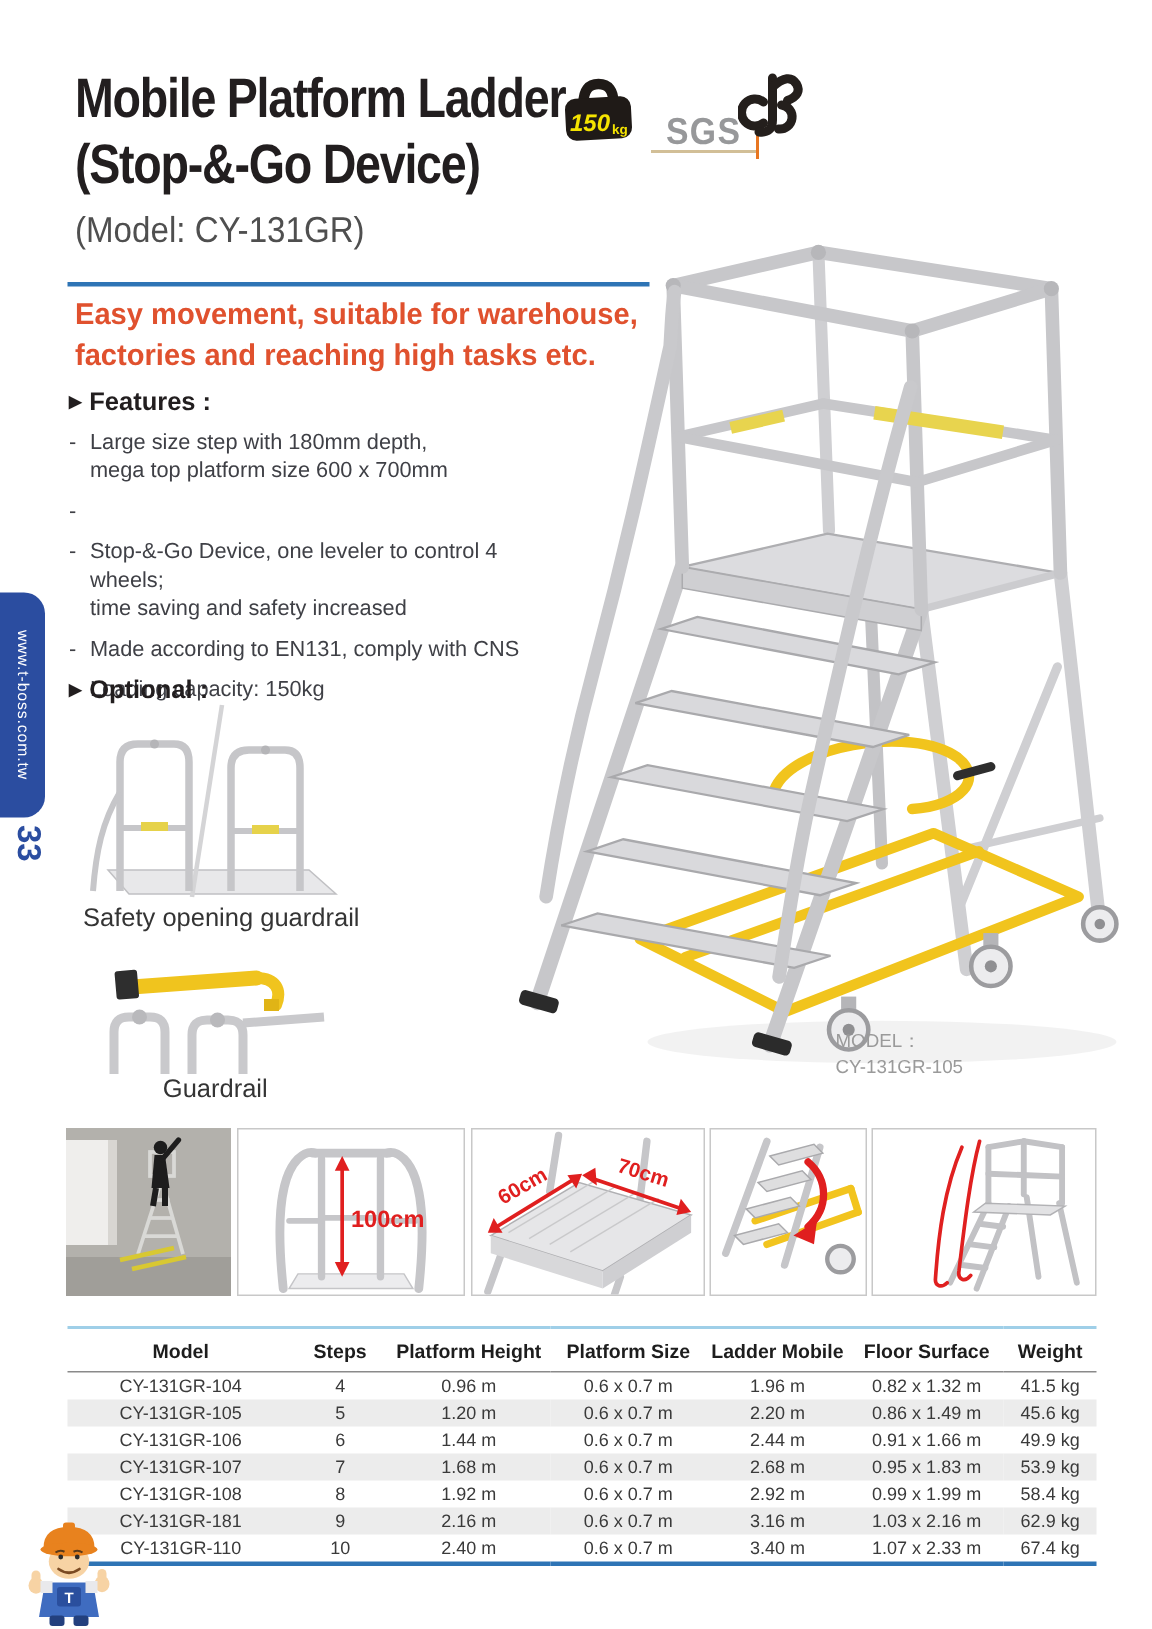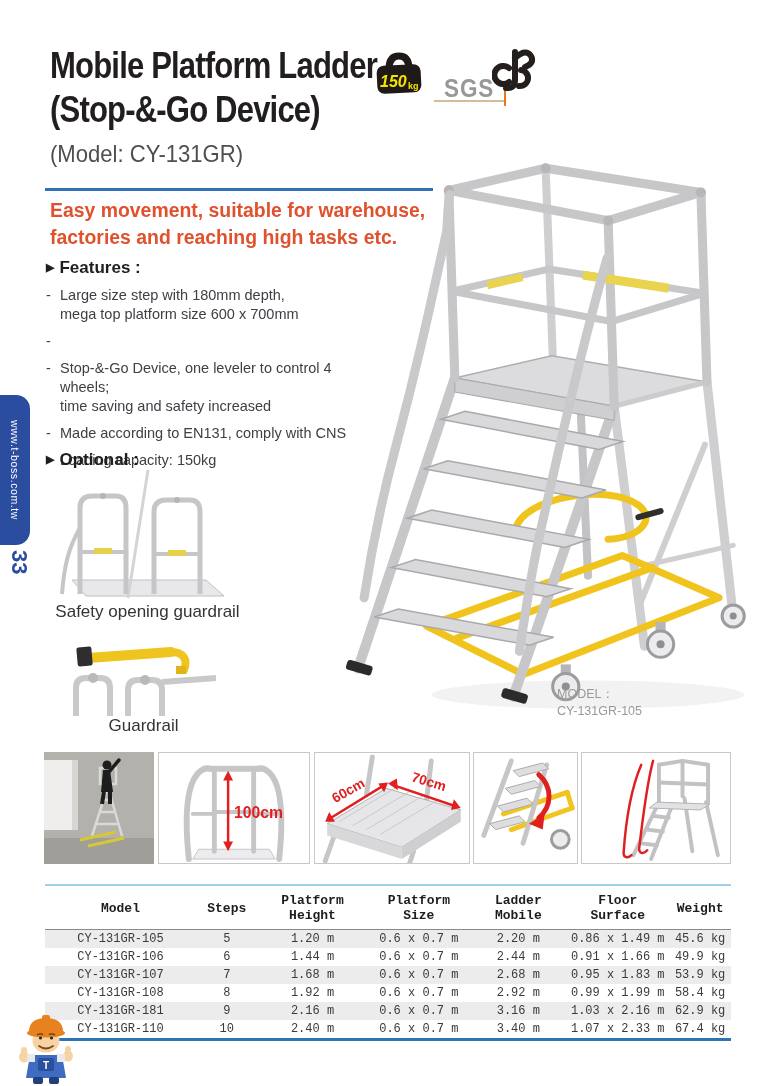--- a/index.html
+++ b/index.html
@@ -45,21 +45,21 @@
   .gbox{position:absolute;top:752px;height:112px;background:#fff;}
   .gbox.bordered{border:1px solid #c8c8c8;box-sizing:border-box;}
   .g1{left:44px;width:110px;}
   .g2{left:158px;width:152px;}
   .g3{left:314px;width:156px;}
   .g4{left:473px;width:105px;}
   .g5{left:581px;width:150px;}
   .gbox svg{display:block;width:100%;height:100%;}
   
   .spec-table{position:absolute;left:45px;top:884px;width:686px;border-collapse:collapse;
-              border-top:2px solid #9fcfe8;border-bottom:3px solid #2e74b5;font-family:Liberation Mono, monospace;}
+              border-top:2px solid #9fcfe8;border-bottom:3px solid #2e74b5;}
   .spec-table th{font-size:13px;font-weight:800;color:#1d1d1d;padding:7px 2px 6px;
                  border-bottom:1.5px solid #8a8a8a;text-align:center;}
   .spec-table td{font-size:12px;color:#3a3a3a;padding:2px 2px;text-align:center;height:13px;}
   .spec-table tr.alt{background:#ececec;}
   
   .mascot{position:absolute;left:14px;top:1010px;}
 </style>
 </head>
 <body>
 
@@ -412,20 +412,29 @@
           <th>Model</th>
           <th>Steps</th>
           <th>Platform Height</th>
           <th>Platform Size</th>
           <th>Ladder Mobile</th>
           <th>Floor Surface</th>
           <th>Weight</th>
         </tr>
     </thead>
     <tbody>
+        <tr>
+          <td>CY-131GR-104</td>
+          <td>4</td>
+          <td>0.96 m</td>
+          <td>0.6 x 0.7 m</td>
+          <td>1.96 m</td>
+          <td>0.82 x 1.32 m</td>
+          <td>41.5 kg</td>
+        </tr>
         <tr class="alt">
           <td>CY-131GR-105</td>
           <td>5</td>
           <td>1.20 m</td>
           <td>0.6 x 0.7 m</td>
           <td>2.20 m</td>
           <td>0.86 x 1.49 m</td>
           <td>45.6 kg</td>
         </tr>
         <tr>

